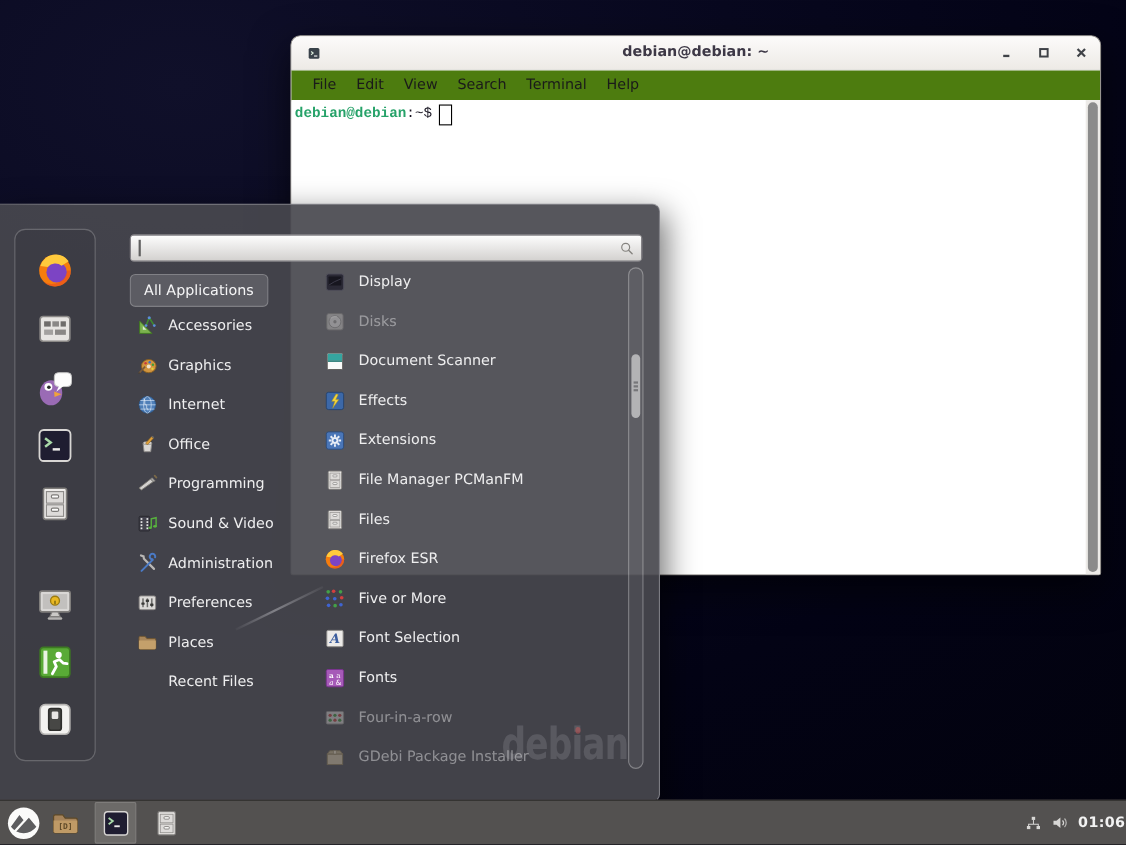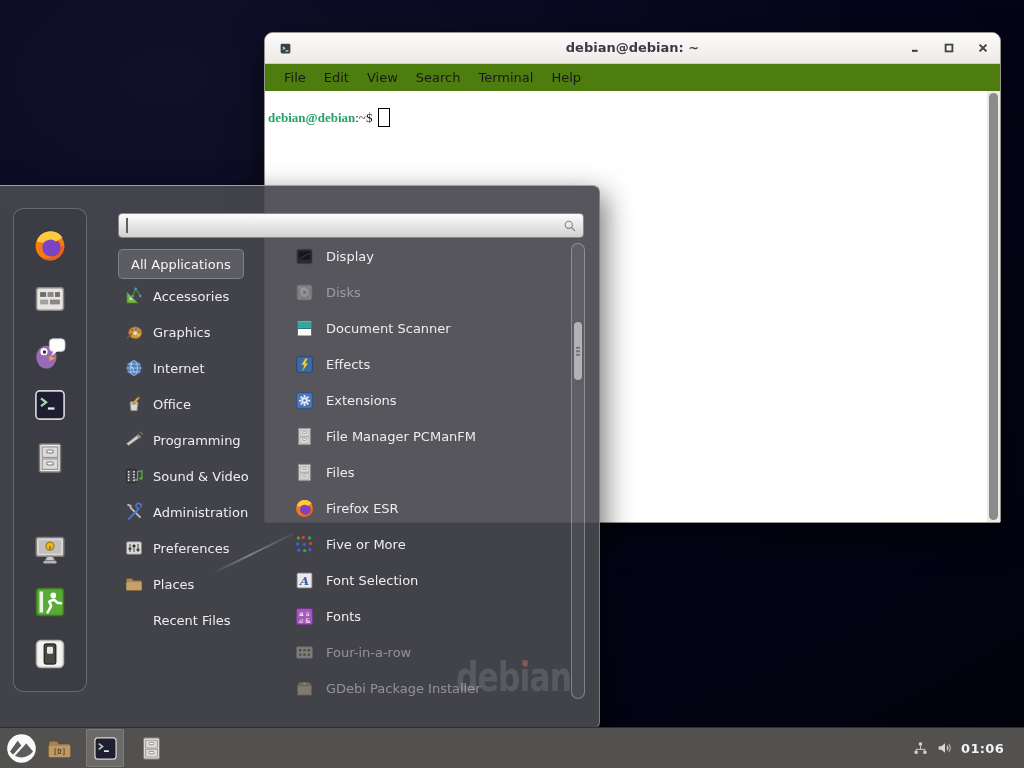--- a/index.html
+++ b/index.html
@@ -16,22 +16,22 @@
     border-bottom:1px solid #d2cfca;border-radius:8px 8px 0 0;}
   .titlebar .title{position:absolute;left:0;right:0;top:0;text-align:center;line-height:30px;
     font-size:13px;font-weight:bold;color:#3d3846;}
   .titlebar .win-icon{position:absolute;left:14px;top:9px;}
   .controls{position:absolute;right:10px;top:8px;display:flex;gap:20px;}
   .wbtn{width:14px;height:14px;display:flex;align-items:center;justify-content:center;}
   .menubar{height:27px;display:flex;align-items:center;background:#4d7c0f;border-bottom:1px solid #e2dfda;}
   .menubar{padding-left:10px;}
   .mb-item{padding:0 9px;font-size:13px;color:#1a1a1a;height:100%;display:flex;align-items:center;}
   .term-content{position:absolute;top:58px;left:0;right:0;bottom:0;background:#fff;border-radius:0 0 1px 1px;}
-  .prompt-line{position:absolute;left:3px;top:17px;display:flex;align-items:center;
-    font-family:Liberation Serif, serif;font-size:13px;}
+  .prompt-line{position:absolute;left:3px;top:4px;display:flex;align-items:flex-start;
+    font-family:Liberation Mono, monospace;font-size:13px;}
   .prompt-line .user{color:#26a269;font-weight:bold;}
   .prompt-line .suffix{color:#171421;}
   .term-cursor{display:inline-block;width:10px;height:17px;border:1.6px solid #000;margin-left:6px;background:#fff;}
   .term-scrollbar{position:absolute;top:0;right:0;bottom:0;width:13px;background:#edebe8;}
   .term-thumb{position:absolute;top:2px;bottom:2px;right:2px;width:9px;background:#8b8b8b;border-radius:5px;}
 
   
   .app-menu{position:absolute;left:0;top:185px;width:599px;height:542px;
     background:rgba(72,72,78,0.92);
     border-top:1px solid rgba(175,175,180,.85);border-right:1px solid rgba(150,150,156,.7);
@@ -71,21 +71,21 @@
     border:1px solid rgba(255,255,255,.3);border-radius:7px;background:rgba(255,255,255,.05);}
   .menu-thumb{position:absolute;left:2px;top:78px;width:8px;height:58px;border-radius:4px;background:#b3b3b5;}
   .menu-thumb .grip{position:absolute;left:50%;top:50%;transform:translate(-50%,-50%);
     width:4px;height:1.5px;background:#77777a;box-shadow:0 3.5px 0 #77777a,0 -3.5px 0 #77777a;}
 
   
   .taskbar{position:absolute;left:0;right:0;bottom:0;height:40px;background:#535150;
     border-top:1px solid #2e2d2c;display:flex;align-items:center;z-index:3;}
   .launcher{width:38px;height:38px;display:flex;align-items:center;justify-content:center;border-radius:2px;}
   .launcher.active{background:#6c6a68;box-shadow:inset 0 0 0 1px #7e7c7a;}
-  .tray{margin-left:auto;display:flex;align-items:center;gap:7px;padding-right:20px;}
+  .tray{margin-left:auto;display:flex;align-items:center;gap:7px;padding-right:1px;}
   .clock{font-size:13px;font-weight:bold;color:#f2f2f2;letter-spacing:.3px;}
 </style>
 </head>
 <body>
 
 <div class="desktop">
 
   <div class="terminal">
     <div class="titlebar">
       <span class="win-icon icon" id="win-icon-slot">

